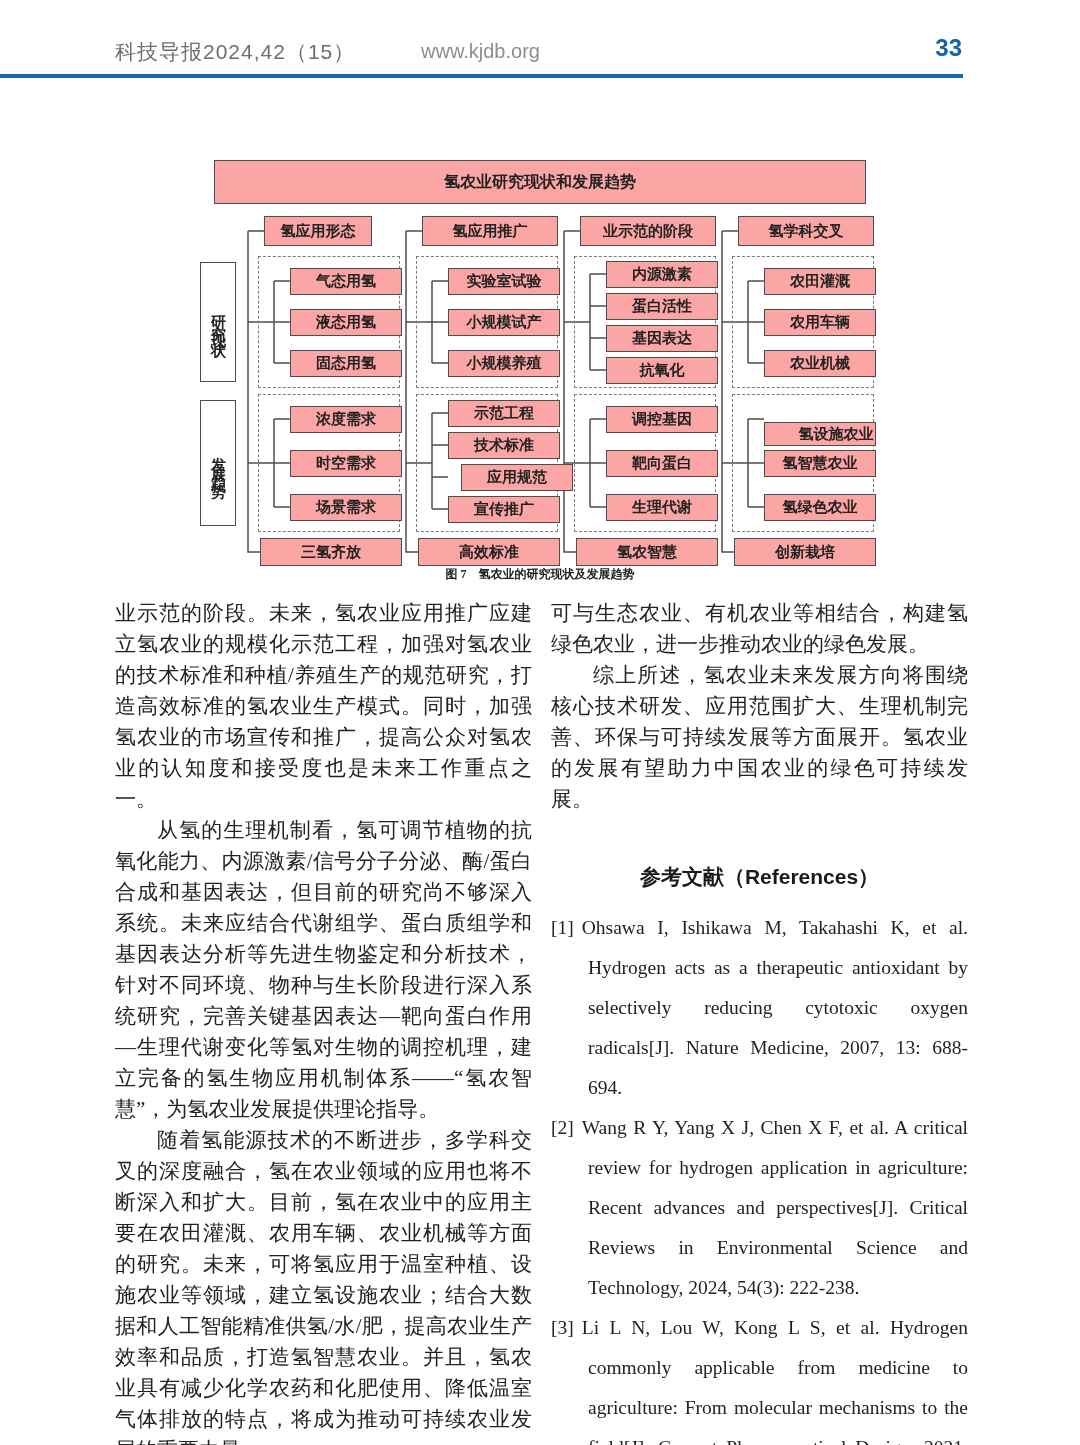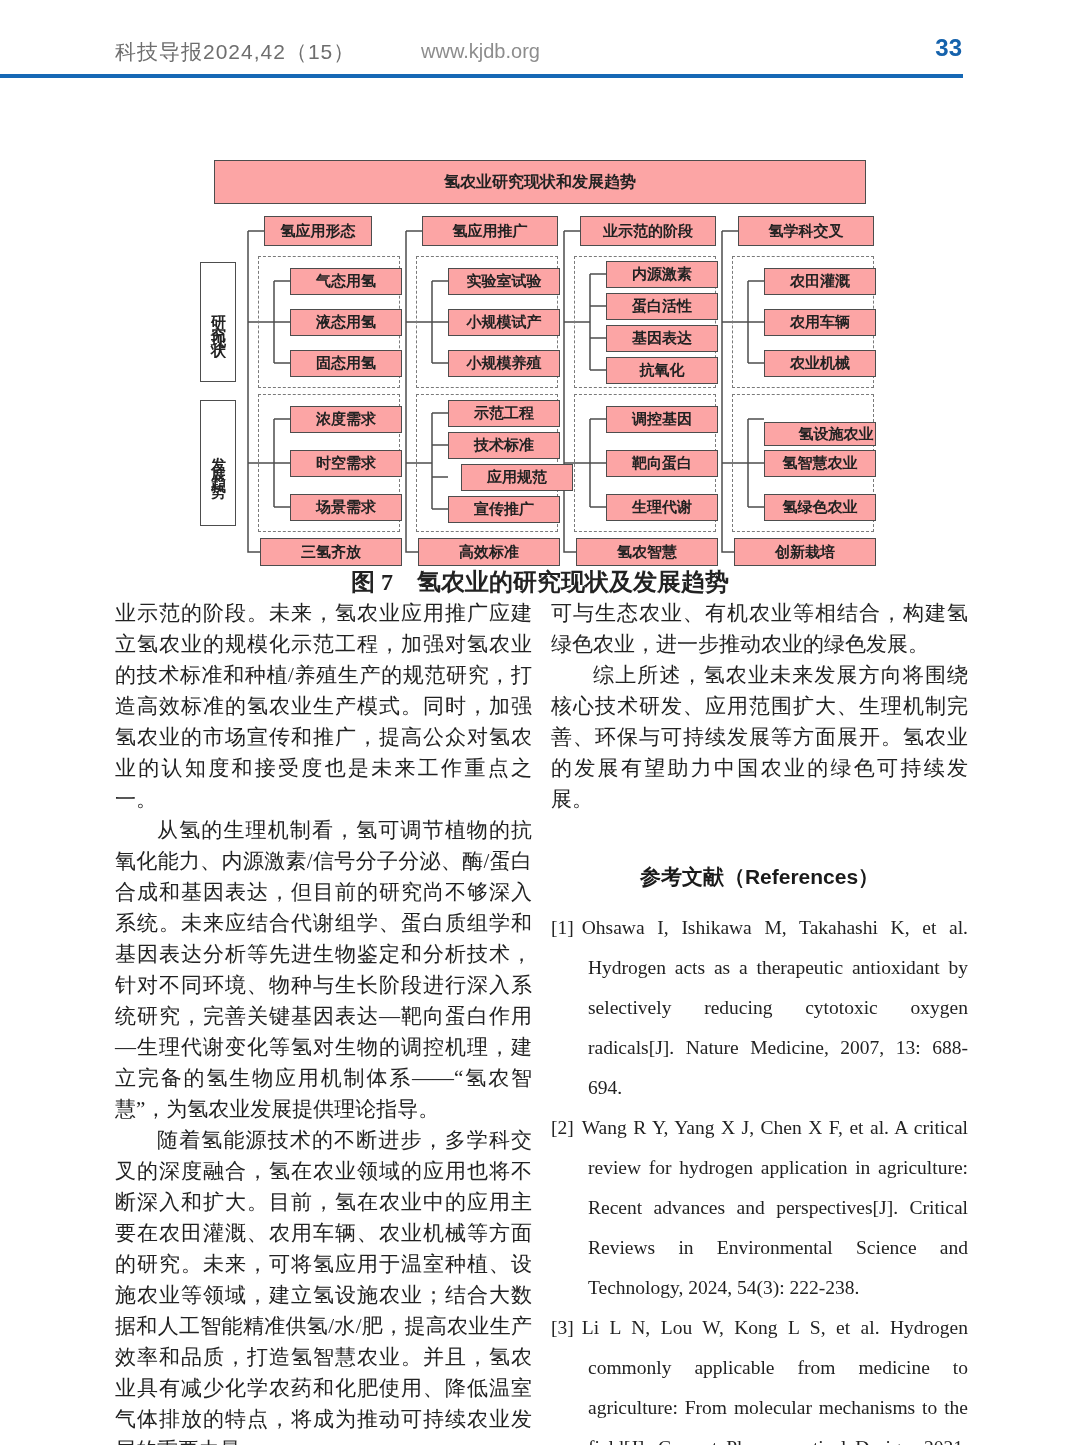--- a/index.html
+++ b/index.html
@@ -21,21 +21,21 @@
   .dbox { position:absolute; border:1.5px solid #4d4d4d; background:#fca5a5; display:flex;
           align-items:center; justify-content:center; font-size:15px; font-weight:600;
           color:#222; white-space:nowrap; z-index:2; }
   .droot { font-size:16px; }
   .dcell { position:absolute; border:1px dashed #7a7a7a; z-index:1; }
   .vlabel { position:absolute; border:1.5px solid #4d4d4d; background:#fff; z-index:2;
             display:flex; align-items:center; justify-content:center;
             writing-mode:vertical-rl; text-orientation:upright;
             font-size:15px; font-weight:600; color:#222; letter-spacing:9px; }
   .caption { position:absolute; left:0; top:566px; width:1080px; text-align:center;
-             font-size:24px; font-weight:bold; color:#222; }
+             font-size:12px; font-weight:bold; color:#222; }
 
   
   .tcol { position:absolute; top:598px; width:417px; font-size:21px; line-height:31px;
           text-align:justify; color:#222; }
   .tcol-left  { left:115px; }
   .tcol-right { left:551px; }
   .para { text-align:justify; }
   .indent { text-indent:2em; }
 
   .ref-head { margin:46px 0 16px 0; text-align:center; font-size:21px; font-weight:bold;

